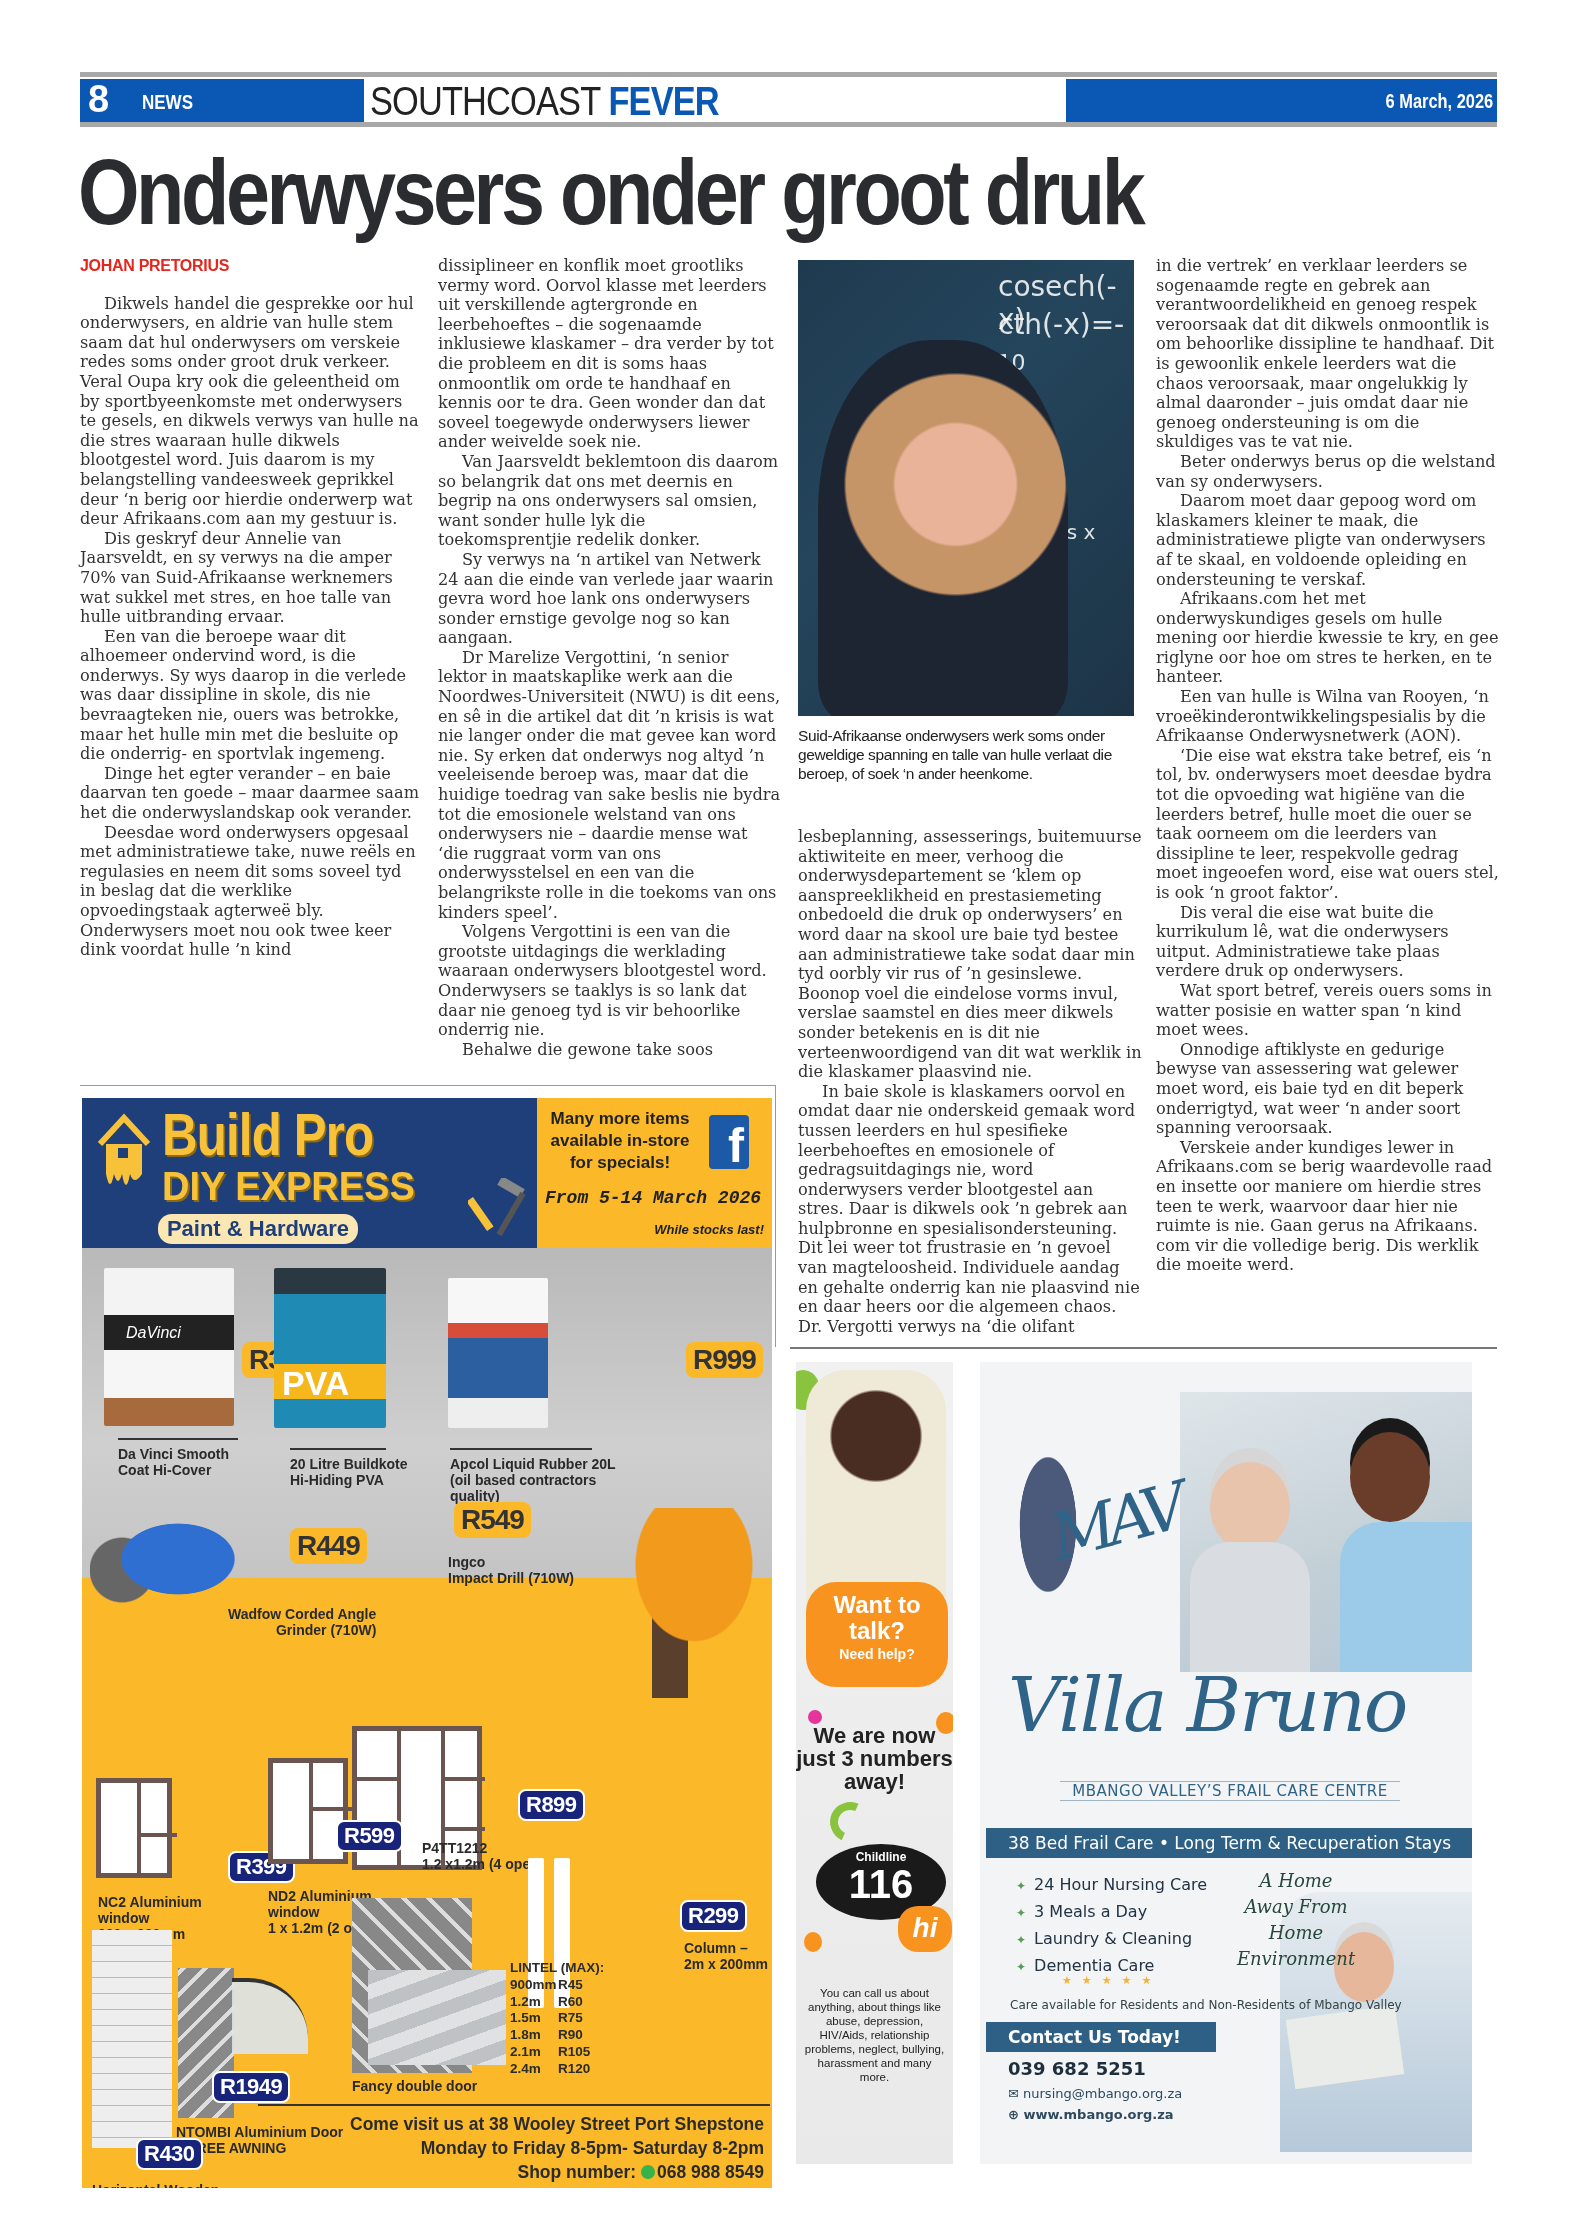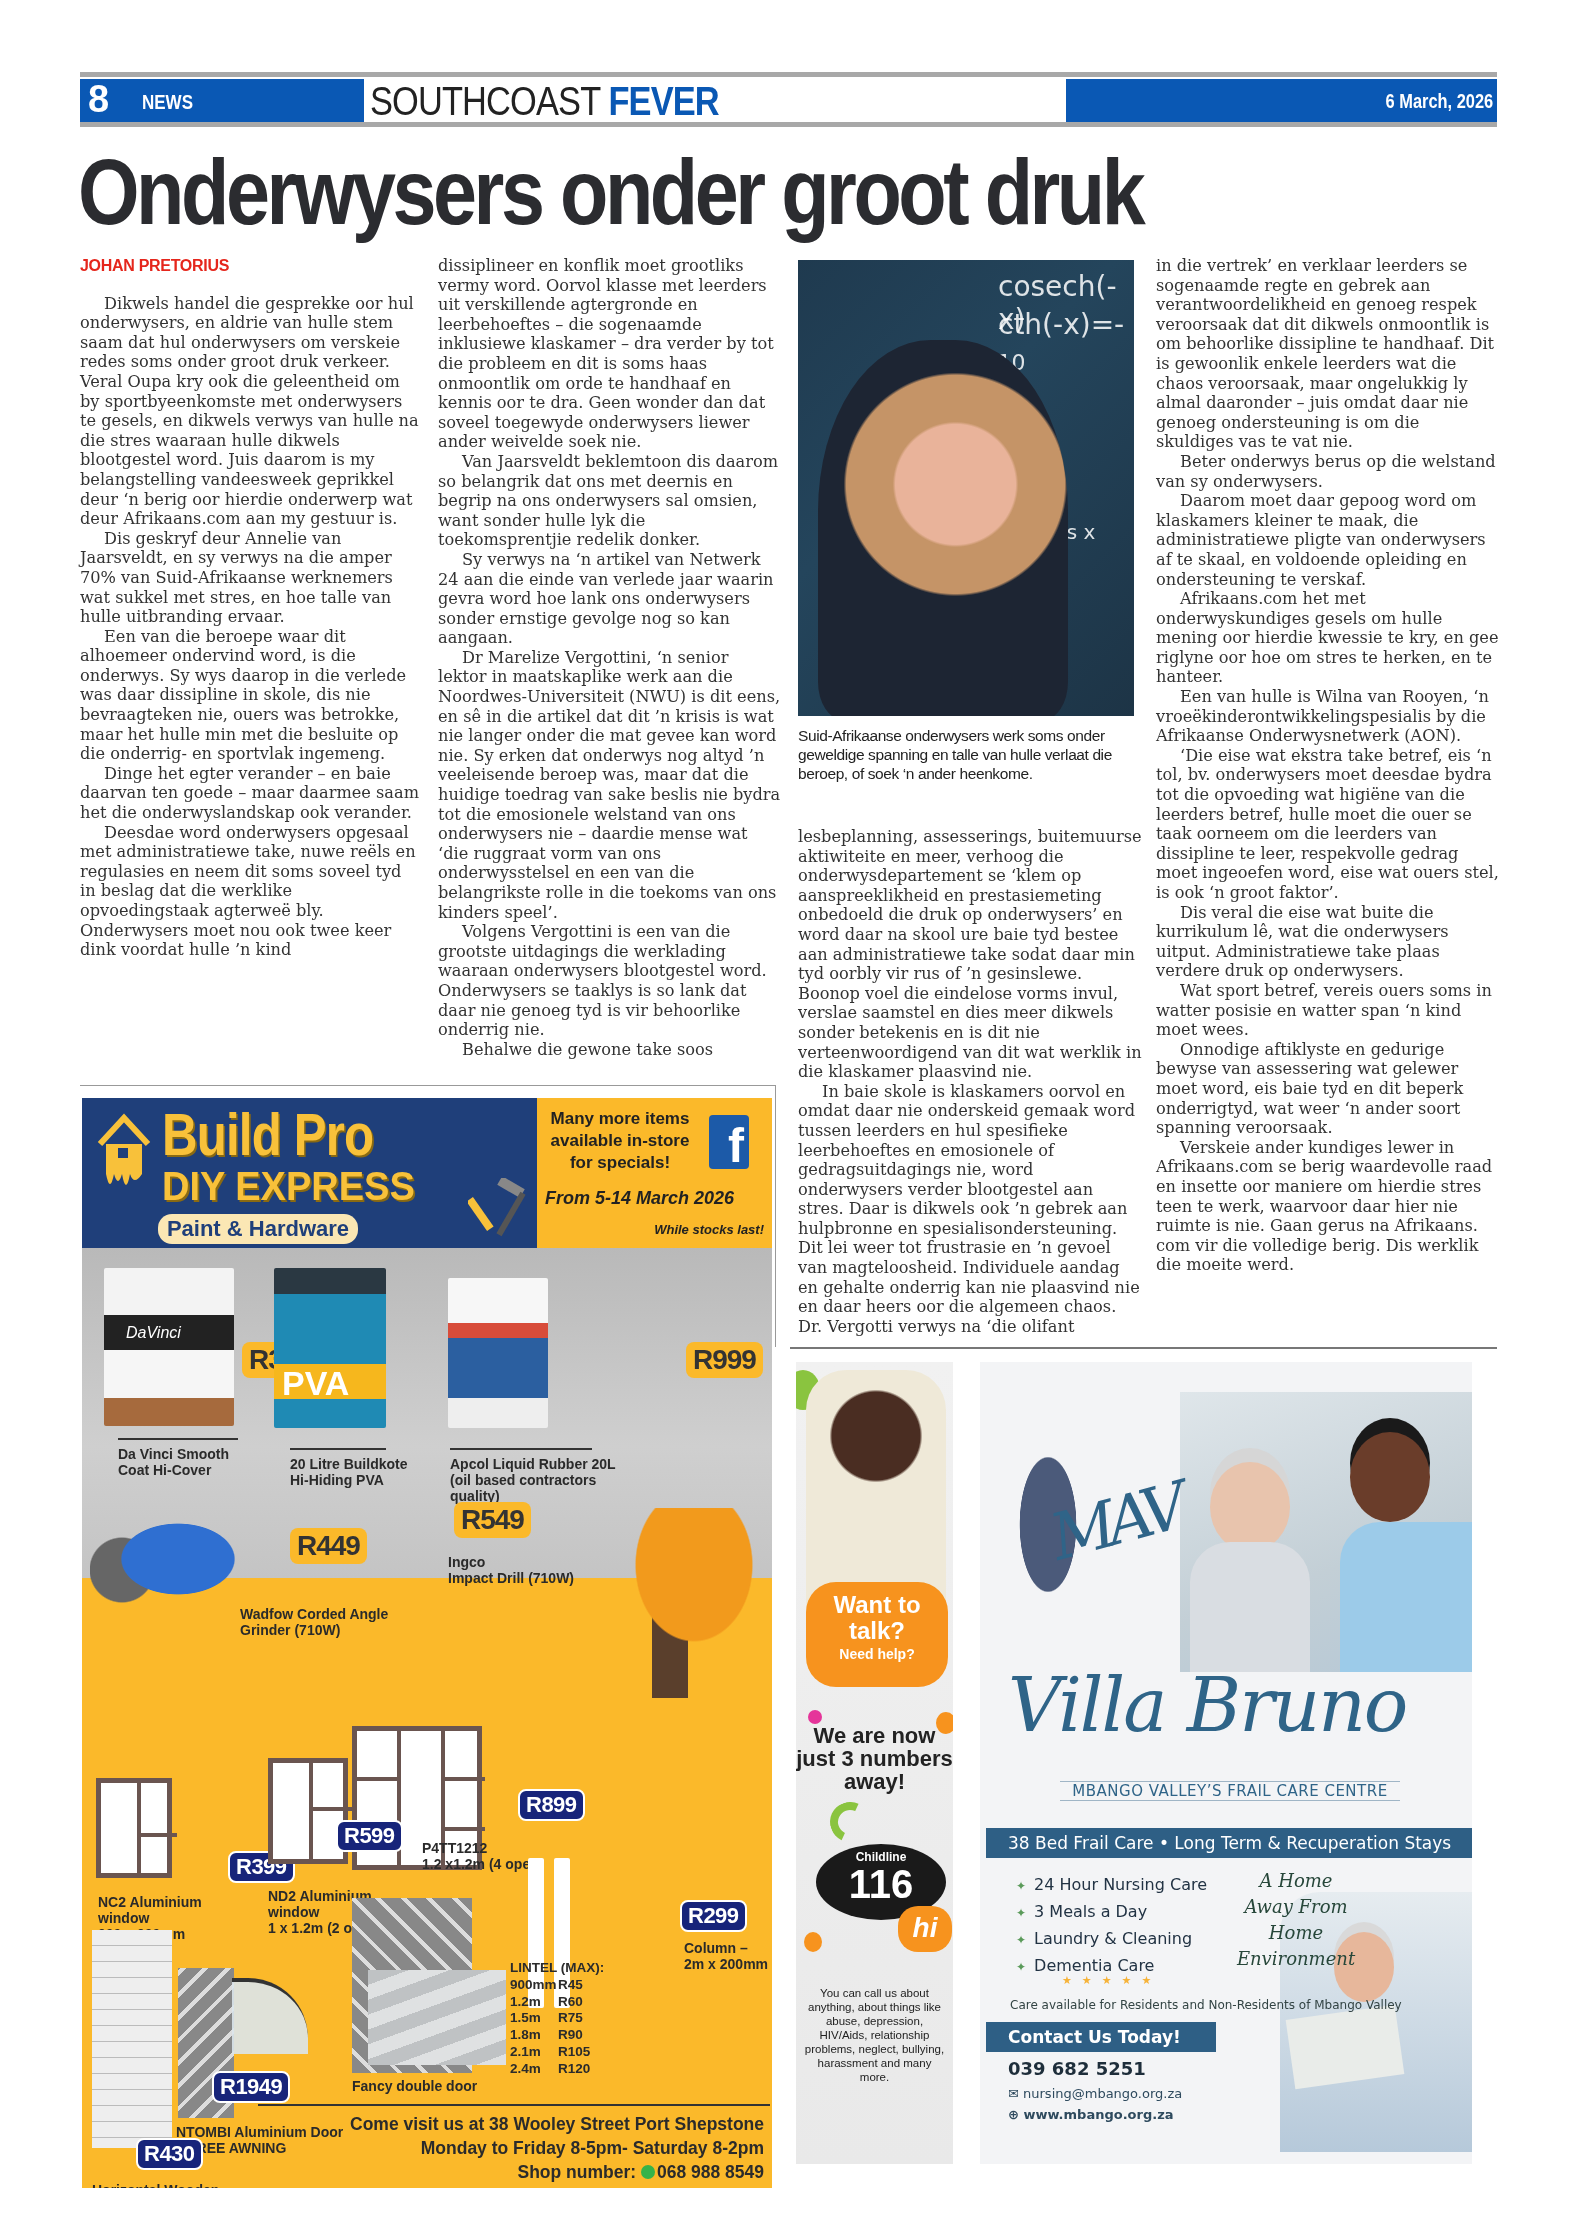--- a/index.html
+++ b/index.html
@@ -36,21 +36,21 @@
   
   .bp { position: absolute; left: 82px; top: 1098px; width: 690px; height: 1090px; background: #fbb92a; overflow: hidden; font-family: "Liberation Sans", sans-serif; }
   .bp-head { position: absolute; left: 0; top: 0; width: 455px; height: 150px; background: #1f3f7a; }
   .bp-title { position: absolute; left: 80px; top: 2px; color: #f8c13a; font-weight: bold; font-size: 60px; letter-spacing: -1px; transform: scaleX(0.82); transform-origin: left; text-shadow: 2px 2px 0 #8a6a12; }
   .bp-sub { position: absolute; left: 80px; top: 66px; color: #f8c13a; font-weight: bold; font-size: 40px; transform: scaleX(0.95); transform-origin: left; text-shadow: 2px 2px 0 #8a6a12; }
   .bp-pill { position: absolute; left: 76px; top: 116px; width: 200px; height: 30px; background: #fbe7b4; border-radius: 14px; color: #1f3f7a; font-weight: bold; font-size: 22px; text-align: center; line-height: 30px; }
   .bp-house { position: absolute; left: 14px; top: 12px; width: 56px; height: 90px; }
   .bp-side { position: absolute; left: 455px; top: 0; width: 235px; height: 150px; background: #fbb92a; }
   .bp-many { position: absolute; left: 8px; top: 10px; width: 150px; text-align: center; font-weight: bold; font-size: 17px; line-height: 22px; color: #222; }
   .fb { position: absolute; left: 172px; top: 17px; width: 40px; height: 54px; background: #1c5aa8; border-radius: 4px; color: #fff; font-weight: bold; font-size: 48px; text-align: right; padding-right: 5px; line-height: 62px; }
-  .bp-from { position: absolute; left: 8px; top: 90px; font-weight: bold; font-style: italic; font-size: 18px; color: #222; }
+  .bp-from { position: absolute; left: 8px; top: 90px; font-weight: bold; font-style: italic; font-size: 18px; color: #222; font-family: Liberation Mono, monospace; }
   .bp-stock { position: absolute; right: 8px; top: 124px; font-weight: bold; font-style: italic; font-size: 13px; color: #222; }
   .bp-grey { position: absolute; left: 0; top: 150px; width: 690px; height: 330px; background: linear-gradient(180deg,#b9b9b9,#cfcfcf 60%,#c4c4c4); }
   .prod-img { position: absolute; border-radius: 2px; }
   .prod-label { position: absolute; font-weight: bold; font-size: 14px; line-height: 16px; color: #2a2a2a; white-space: nowrap; }
   .prod-rule { position: absolute; height: 2px; background: #333; }
   .price-y { position: absolute; background: #fbb92a; color: #333; font-weight: bold; font-size: 28px; border-radius: 8px; padding: 2px 7px; letter-spacing: -1px; }
   .price-b { position: absolute; background: #17247a; color: #fff; font-weight: bold; font-size: 22px; border-radius: 8px; padding: 1px 6px; border: 2px solid #fff; letter-spacing: -0.5px; }
 
   .window { position: absolute; border: 5px solid #6a5550; background: #fff; }
   .window .bar { position: absolute; background: #6a5550; }
@@ -202,21 +202,21 @@
   <div class="prod-rule" style="left:208px; top:350px; width:96px;"></div>
   <div class="prod-label" style="left:208px; top:358px;"><span>20 Litre Buildkote</span><br><span>Hi-Hiding PVA</span></div>
 
   <div class="prod-img" style="left:366px; top:180px; width:100px; height:150px; background:linear-gradient(180deg,#f7f7f7 0 30%,#d84c3a 30% 40%,#2b5fa0 40% 80%,#eee 80%);"></div>
   <div class="price-y" style="left:604px; top:244px;">R999</div>
   <div class="prod-rule" style="left:368px; top:350px; width:142px;"></div>
   <div class="prod-label" style="left:368px; top:358px;"><span>Apcol Liquid Rubber 20L</span><br><span>(oil based contractors</span><br><span>quality)</span></div>
 
   <div class="prod-img" style="left:8px; top:406px; width:160px; height:110px; background:radial-gradient(ellipse at 55% 50%, #2f6fd1 0 45%, transparent 46%), radial-gradient(circle at 20% 60%, #666 0 22%, transparent 23%);"></div>
   <div class="price-y" style="left:208px; top:430px;">R449</div>
-  <div class="prod-label" style="left:158px; top:508px;"><span>Wadfow Corded Angle</span><br><span>Grinder (710W)</span></div>
+  <div class="prod-label" style="left:146px; top:508px;text-align:right;"><span>Wadfow Corded Angle</span><br><span>Grinder (710W)</span></div>
 
   <div class="price-y" style="left:372px; top:404px;">R549</div>
   <div class="prod-label" style="left:366px; top:456px;"><span>Ingco</span><br><span>Impact Drill (710W)</span></div>
   <div class="prod-img" style="left:510px; top:410px; width:170px; height:190px; background:radial-gradient(ellipse at 60% 30%, #f29a1c 0 40%, transparent 41%), linear-gradient(180deg, transparent 45%, #5a3f2c 45% 100%); background-size:100% 100%, 36px 100%; background-position:0 0, 60px 0; background-repeat:no-repeat;"></div>
 
   <div class="window" style="left:270px; top:628px; width:130px; height:144px;">
     <div class="bar" style="left:40px; top:0; width:4px; height:100%;"></div>
     <div class="bar" style="left:84px; top:0; width:4px; height:100%;"></div>
     <div class="bar" style="left:0; top:46px; width:40px; height:4px;"></div>
     <div class="bar" style="left:88px; top:46px; width:40px; height:4px;"></div>

